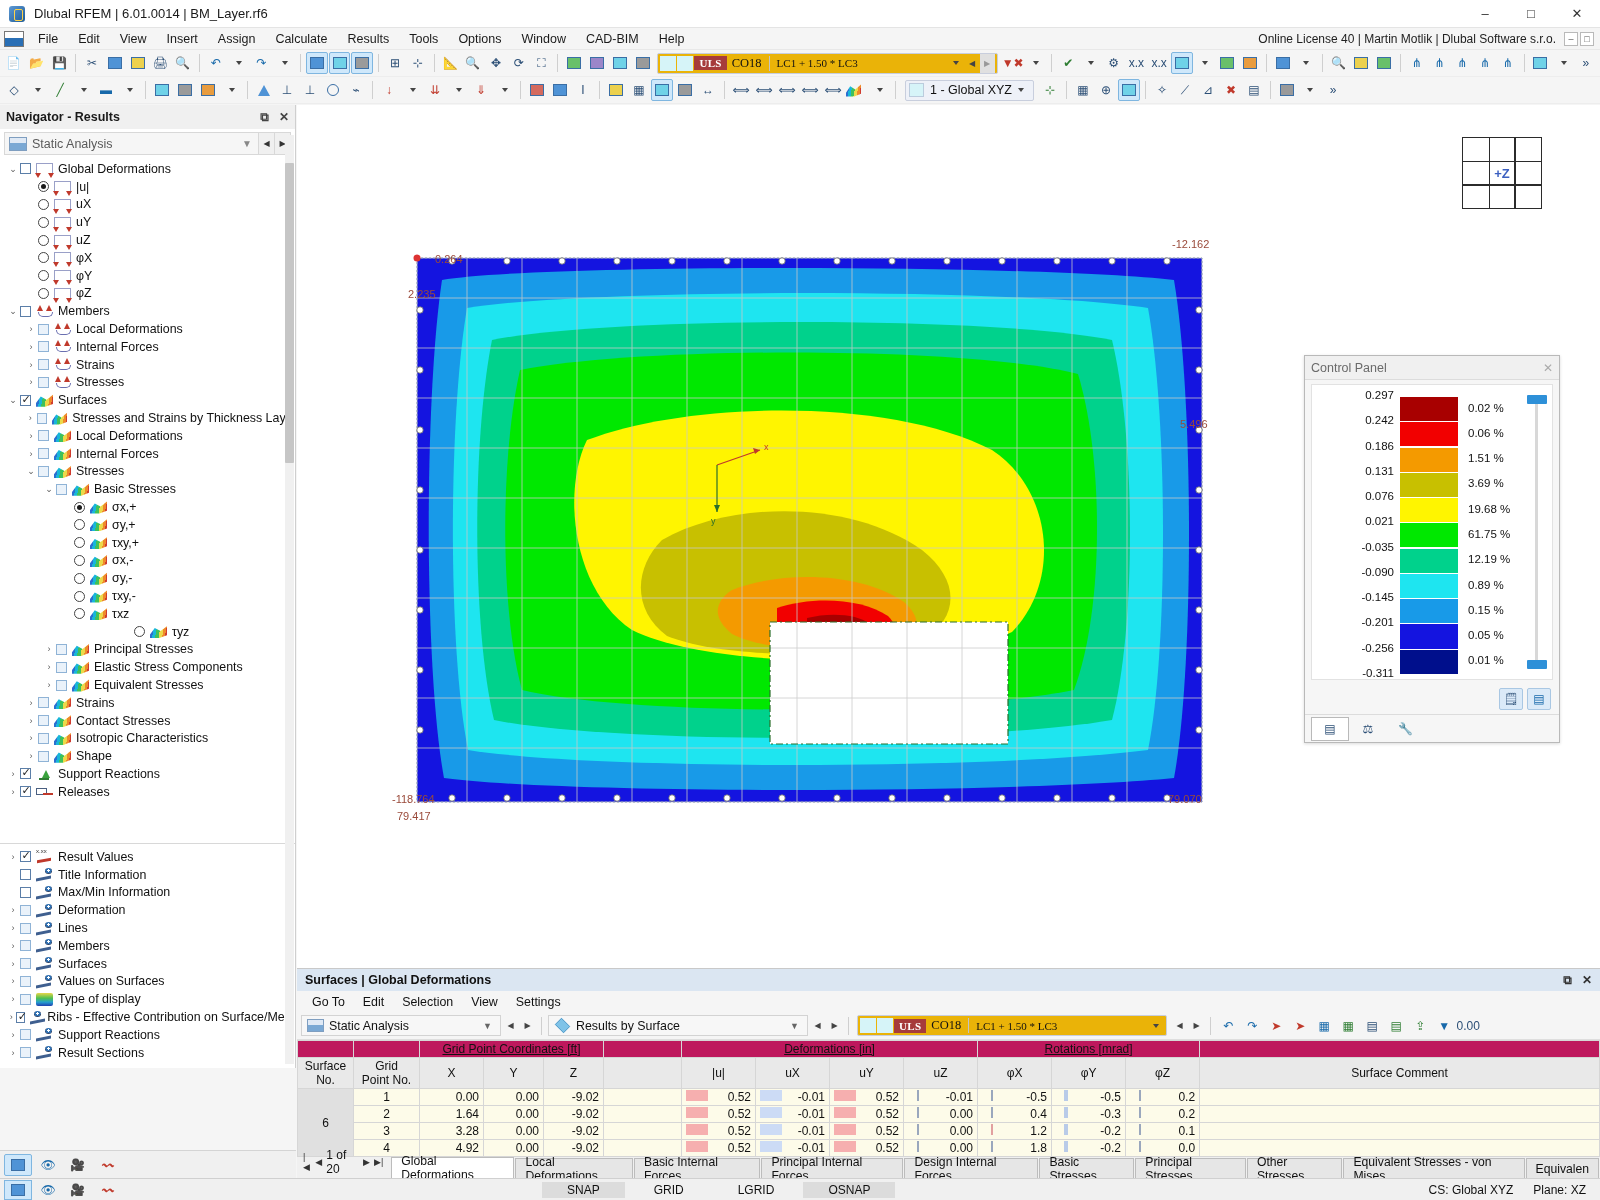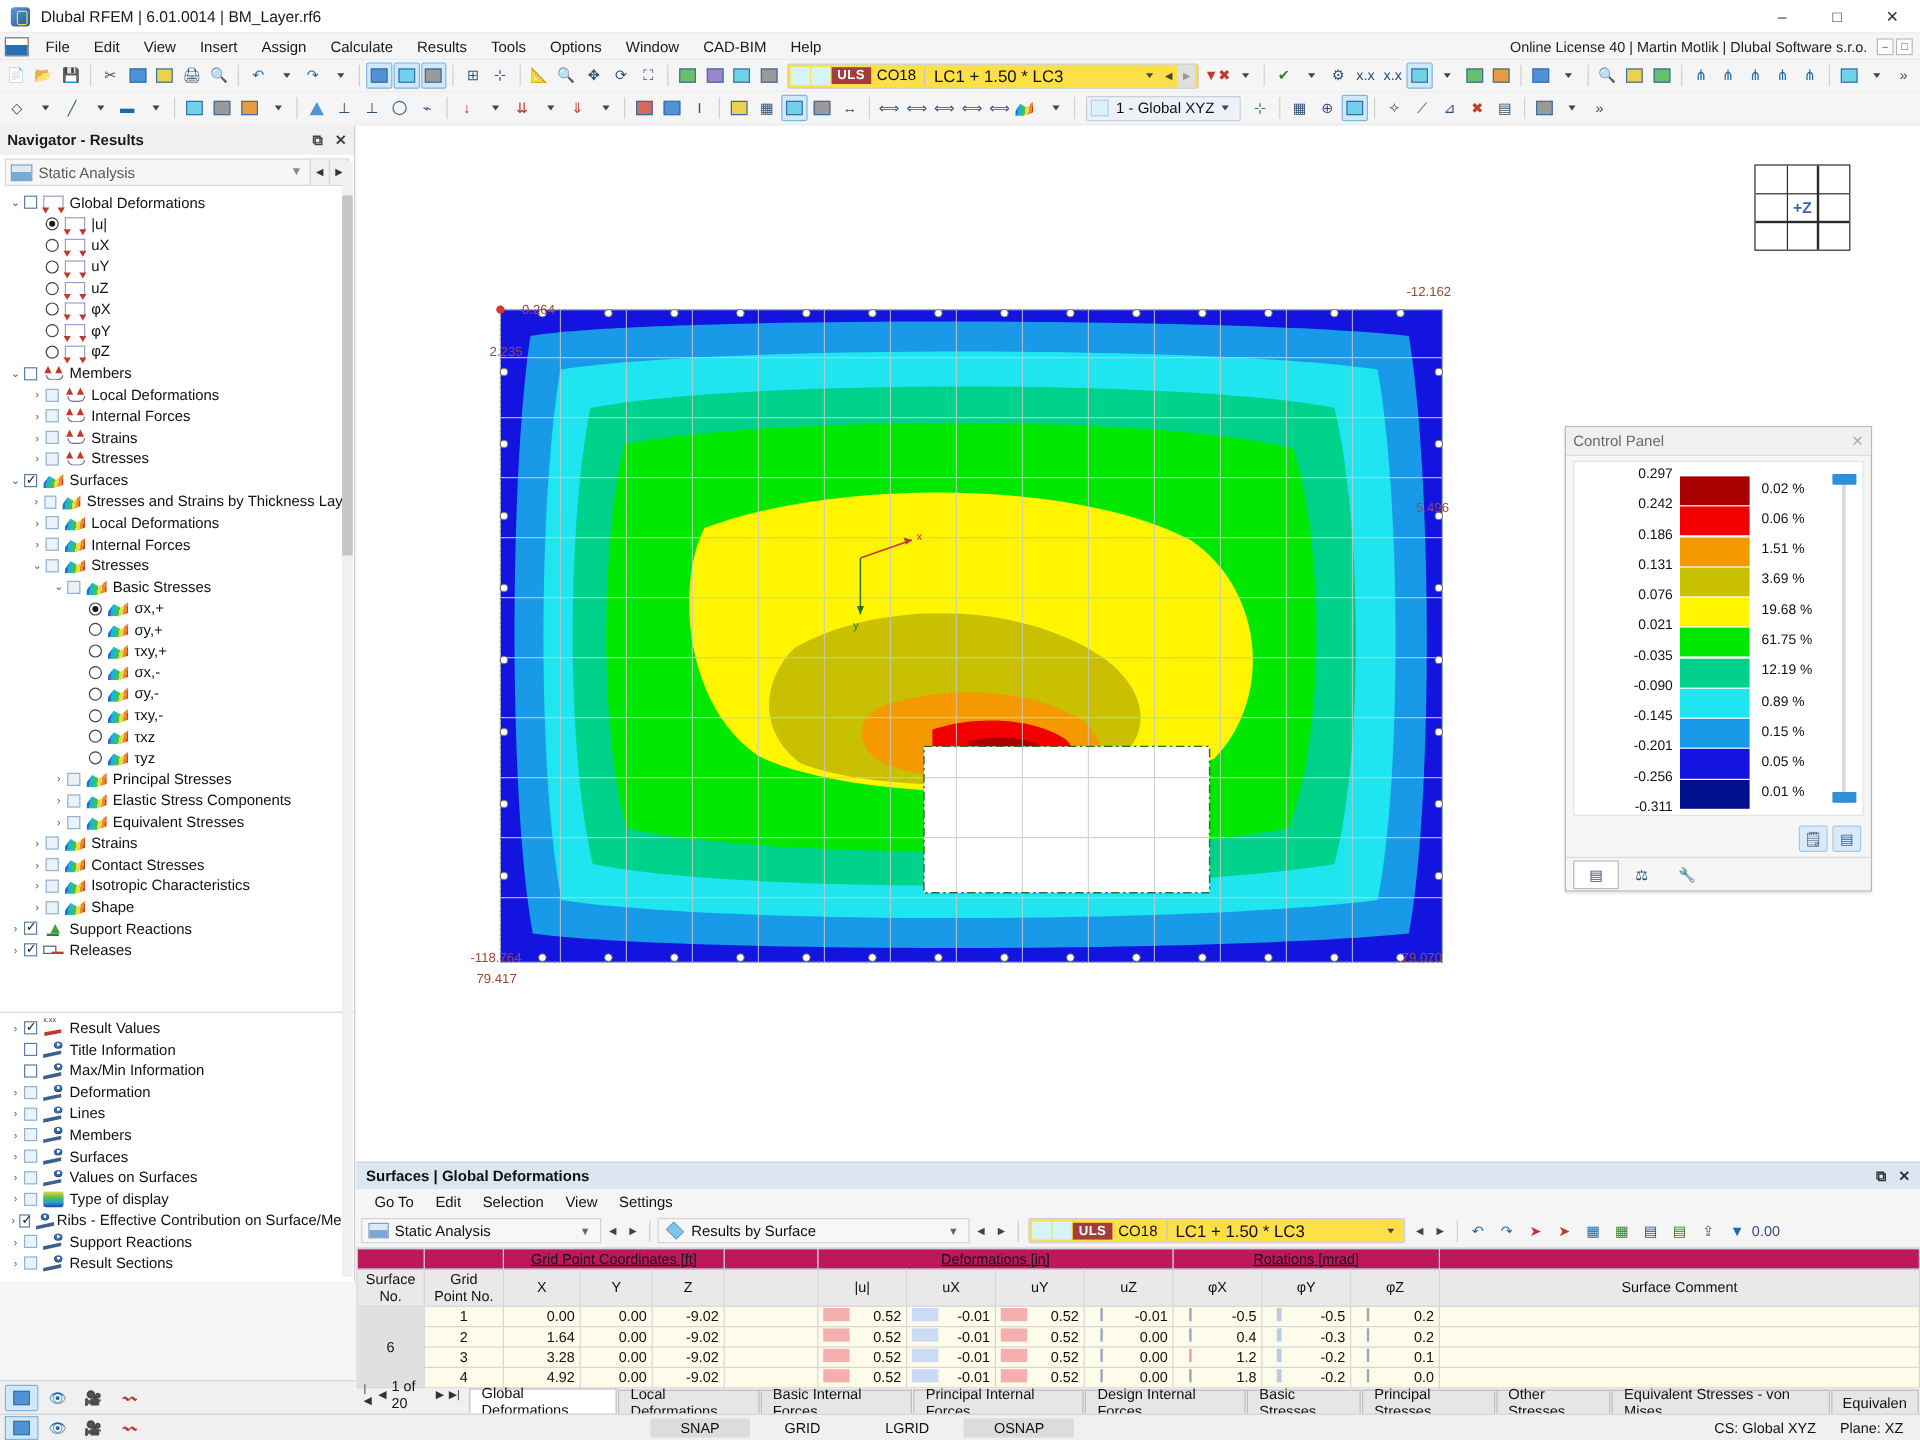--- a/index.html
+++ b/index.html
@@ -56,28 +56,28 @@
     border-bottom:11px solid #4f93d6; }
   .circ { width:12px;height:12px;border-radius:50%;border:1.4px solid #3a6ea5; }
   .glyph { font-size:12px; color:#2c4f76; line-height:1; }
   .glyph.red { color:#c0392b; }
   .glyph.green { color:#2e7d32; }
   .glyph.blue { color:#1769aa; }
   .glyph.orange { color:#e07b20; }
   .caret { width:0;height:0;border-left:3.5px solid transparent;border-right:3.5px solid transparent;
     border-top:4px solid #444; margin-left:1px; }
 
-  .lc-box { display:flex; align-items:center; height:21px; background:#fde047;
-    border:1px solid #c8cedd; border-radius:2px; margin:0 3px; padding:0 2px; }
+  .lc-box { display:flex; align-items:center; height:21px; background:#eab308;
+    border:1px solid #c8cedd; border-radius:2px; margin:0 3px; padding:0 2px;font-family:Liberation Serif, serif; }
   .lc-sw { width:16px;height:15px; background:#d6f4f8; margin-right:1px; }
   .lc-ulc { background:#a63b3b; color:#fff; font-size:11px; font-weight:bold;
     padding:1px 5px; margin-right:5px; letter-spacing:.3px;}
   .lc-co { font-size:12.5px; margin-right:7px; }
   .lc-div { width:1px; height:15px; background:#c3c3c3; margin-right:7px; }
-  .lc-expr { font-size:14px; min-width:170px; }
+  .lc-expr { font-size:11px; min-width:170px; }
   .lc-drop { width:18px; display:flex; align-items:center; justify-content:center; }
   .lc-nav { width:15px; height:19px; display:flex;align-items:center;justify-content:center;
     font-size:8px; color:#444; }
   .lc-nav.dis { background:#e0e0e0; color:#999; }
 
   .cs-box { display:flex; align-items:center; height:21px; background:#eef1f8;
     border:1px solid #c8cedd; border-radius:2px; padding:0 3px; margin:0 4px; }
   .cs-sw { width:15px;height:14px;background:#d6f4f8; border:1px solid #bcd; margin-right:6px;}
 
   
@@ -811,21 +811,21 @@
           <span class="rb"></span>
           <span class="ti ti-surf"></span>
           <span>τxy,-</span>
         </div>
         <div class="trow" style="padding-left: 60px;">
           <span class="exp"></span>
           <span class="rb"></span>
           <span class="ti ti-surf"></span>
           <span>τxz</span>
         </div>
-        <div class="trow" style="padding-left: 60px;">
+        <div class="trow" style="padding-left: 80px; margin-left: 40px;">
           <span class="exp"></span>
           <span class="rb"></span>
           <span class="ti ti-surf"></span>
           <span>τyz</span>
         </div>
         <div class="trow" style="padding-left: 42px;">
           <span class="exp">›</span>
           <span class="cb lite"></span>
           <span class="ti ti-surf"></span>
           <span>Principal Stresses</span>

